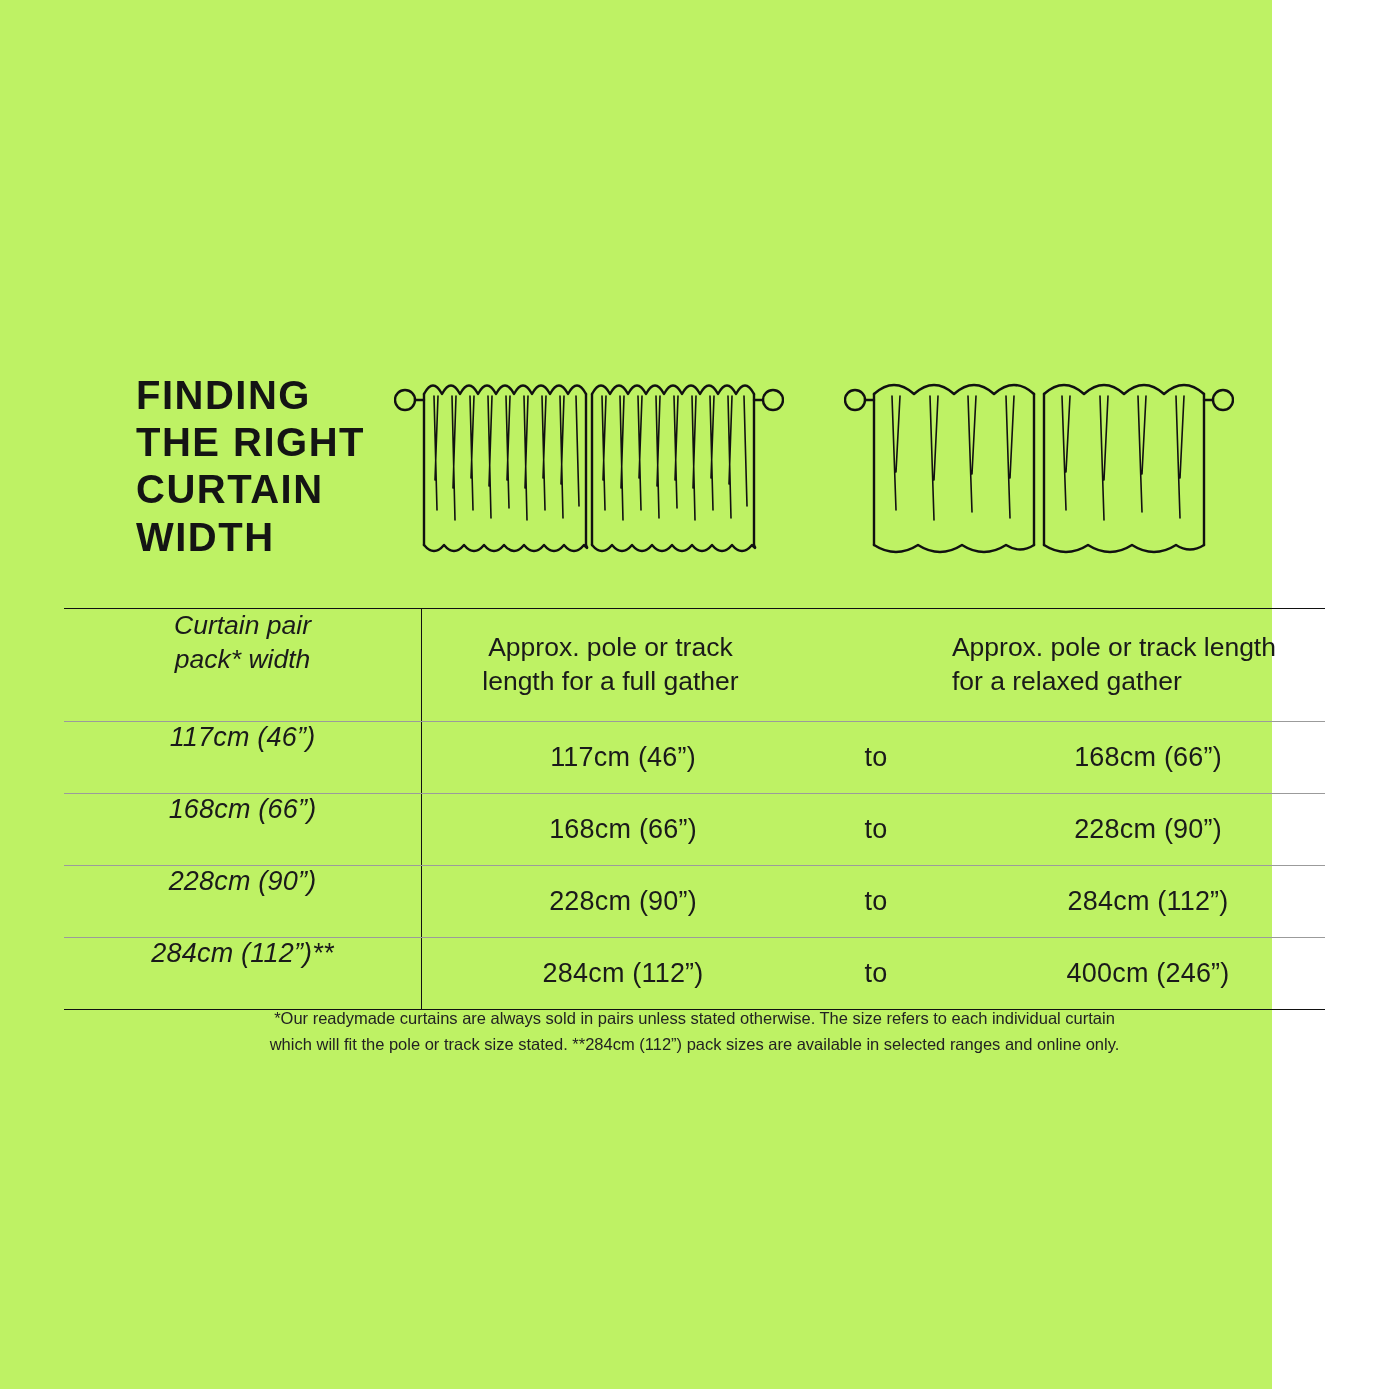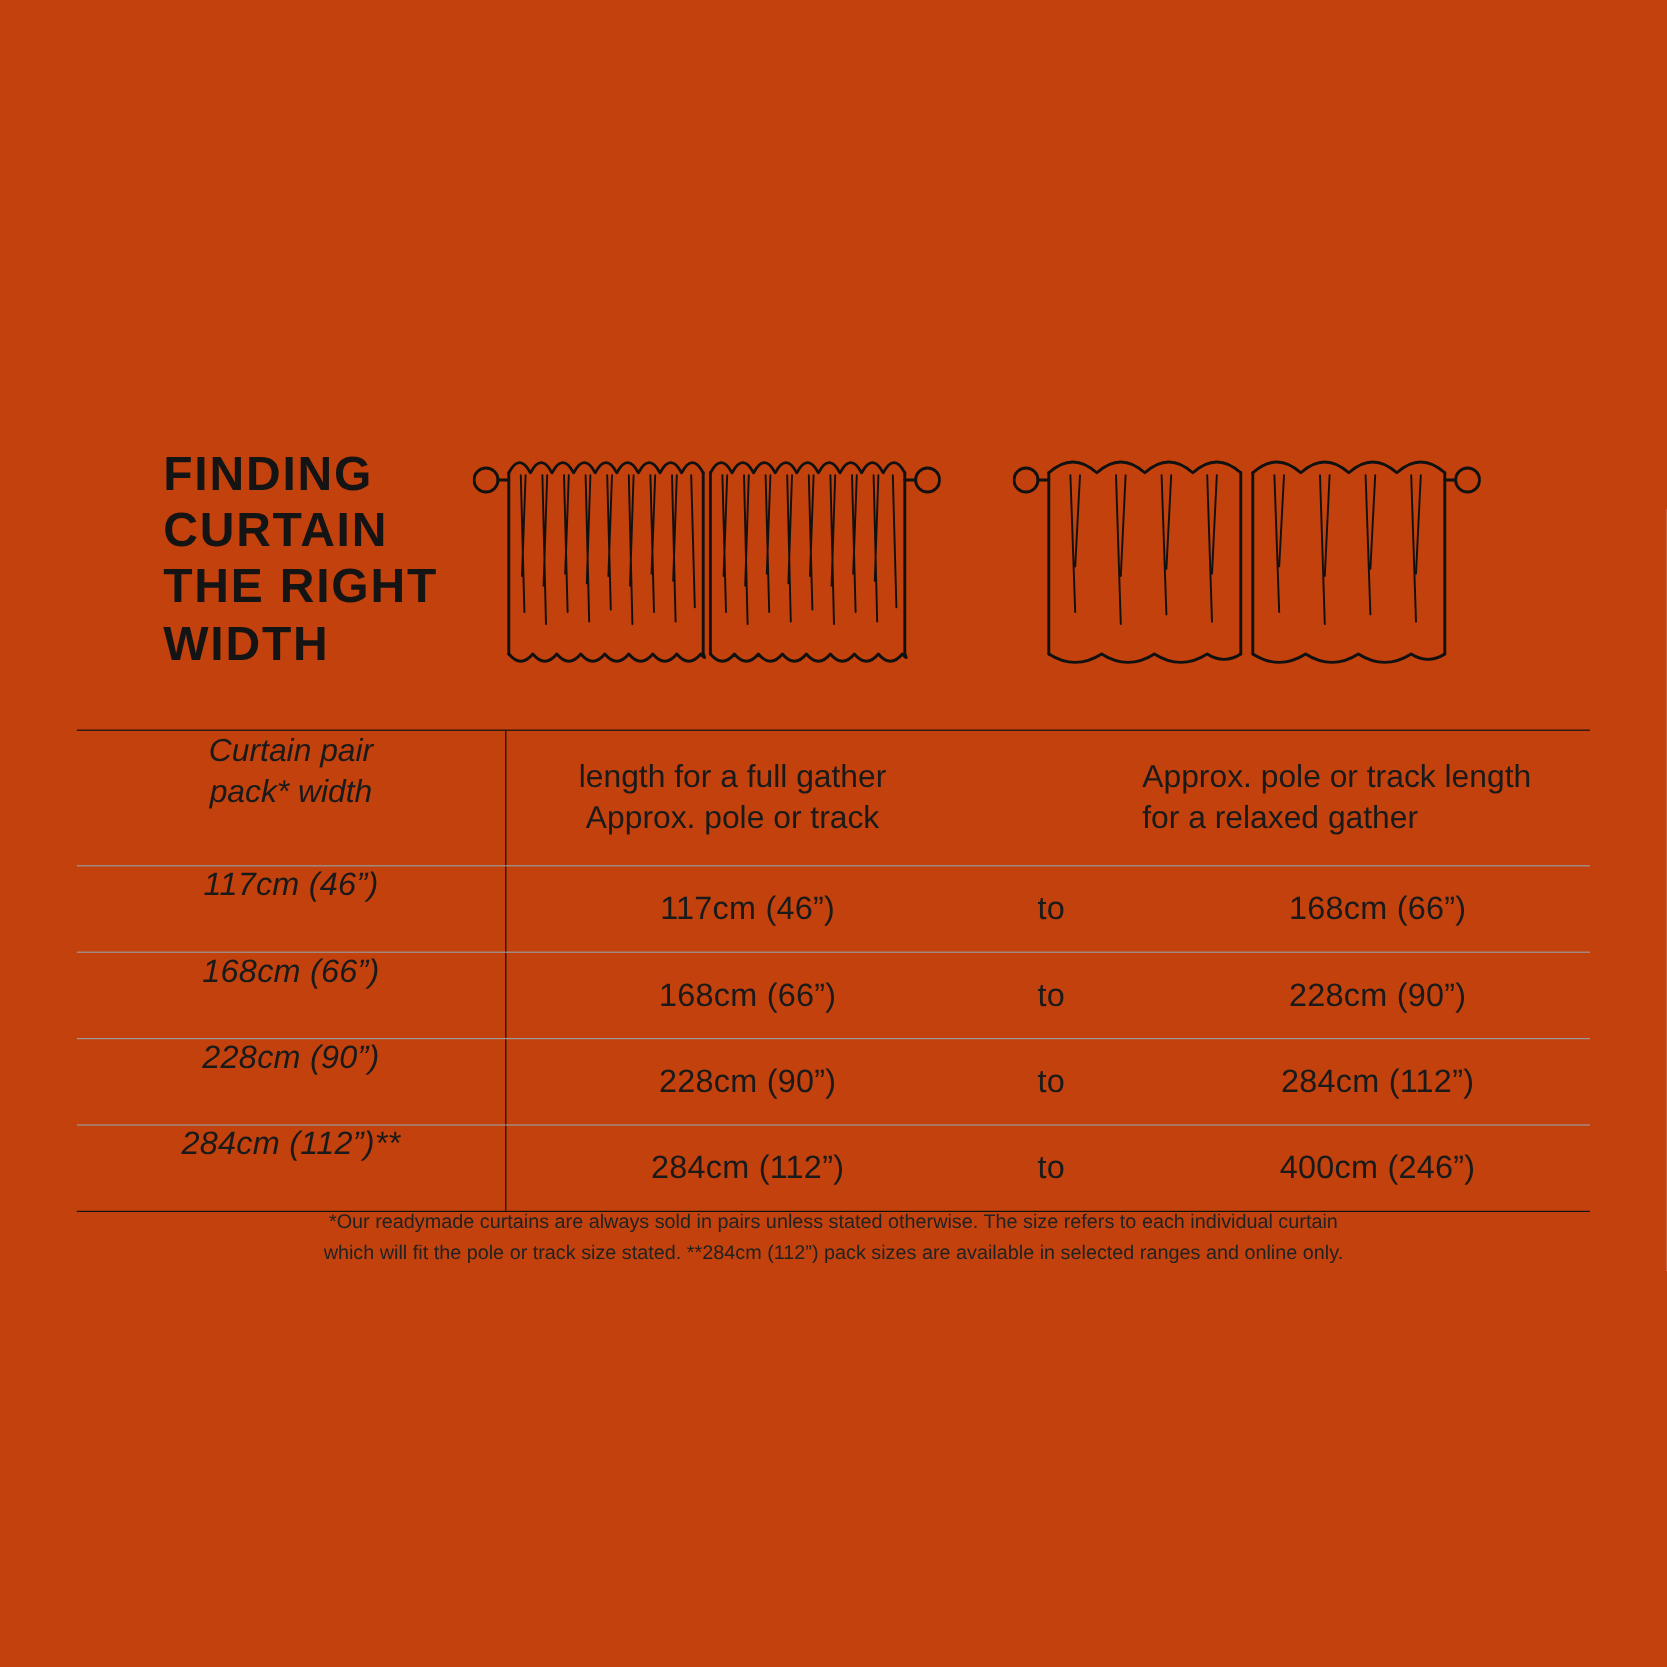--- a/index.html
+++ b/index.html
@@ -9,23 +9,24 @@
   }
   body {
     width: 1389px;
     height: 1389px;
     font-family: "Liberation Sans", sans-serif;
     color: #1a1a1a;
     overflow: hidden;
   }
   #page {
     position: relative;
-    width: 1389px;
+    width: 1235px;
     height: 1389px;
-    background: #c2410c;
+    background: #bef264;
+    padding-left: 37px;
   }
 
   
   .top-area {
     position: absolute;
     left: 64px;
     top: 350px;
     width: 1261px;
     height: 255px;
     display: flex;
@@ -139,22 +140,22 @@
 </style>
 </head>
 <body>
 
 <div id="page">
 
   <div class="top-area">
 
     <div class="title">
       <div>FINDING</div>
+      <div>THE RIGHT</div>
       <div>CURTAIN</div>
-      <div>THE RIGHT</div>
       <div>WIDTH</div>
     </div>
 
     <div class="illos">
 
       <div>
         <svg width="390" height="215" viewBox="0 0 390 215" fill="none" stroke="#111" stroke-width="2.4" stroke-linejoin="round" stroke-linecap="round">
 
           <circle cx="11" cy="40" r="10"></circle>
           <circle cx="379" cy="40" r="10"></circle>
@@ -241,22 +242,22 @@
 
     <div class="row header-row">
       <div class="c1">
         <div>
           <span>Curtain pair</span>
           <span>pack* width</span>
         </div>
       </div>
       <div class="c2">
         <div>
+          <span>Approx. pole or track</span>
           <span>length for a full gather</span>
-          <span>Approx. pole or track</span>
         </div>
       </div>
       <div class="c-to"></div>
       <div class="c3">
         <div>
           <span>Approx. pole or track length</span>
           <span>for a relaxed gather</span>
         </div>
       </div>
     </div>

